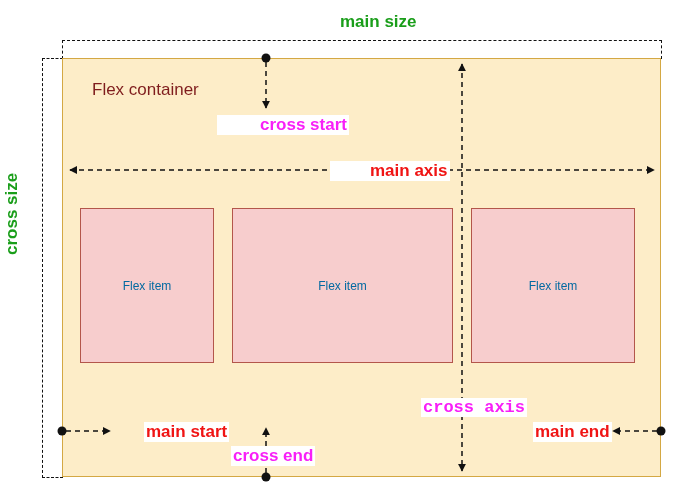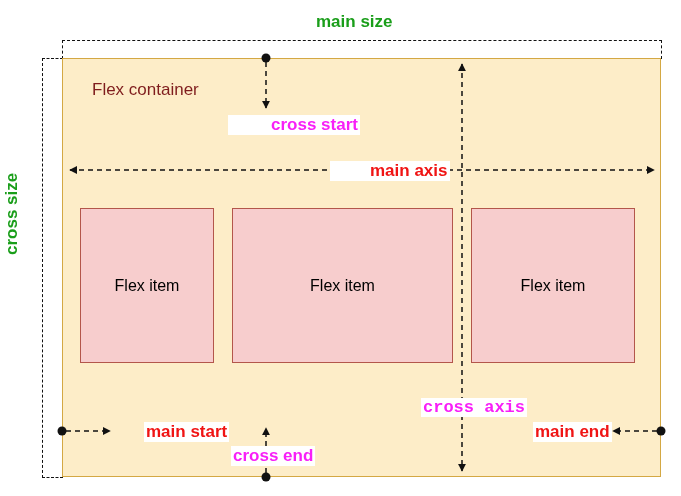--- a/index.html
+++ b/index.html
@@ -42,22 +42,22 @@
     top: 208px;
     height: 155px;
     background: #f7cdcd;
     border: 1px solid #b3564b;
     box-sizing: border-box;
     display: flex;
     align-items: center;
     justify-content: center;
   }
   .flex-item span {
-    font-size: 16px;
-    color: #000000;
+    font-size: 12px;
+    color: #0369a1;
     white-space: nowrap;
   }
   .item-1 { left: 80px;  width: 134px; }
   .item-2 { left: 232px; width: 221px; }
   .item-3 { left: 471px; width: 164px; }
 
   
   .h-dash {
     position: absolute;
     height: 0;
@@ -82,30 +82,30 @@
   
   .lbl {
     position: absolute;
     white-space: nowrap;
     font-size: 17px;
   }
   .lbl-green { color: #1a9e1a; font-weight: bold; }
   .lbl-red   { color: #f01414; font-weight: bold; background: #ffffff; padding: 0 2px; }
   .lbl-pink  { color: #f81ff8; font-weight: bold; background: #ffffff; padding: 0 2px; }
 
-  .lbl-main-size  { left: 316px; top: 12px; }
+  .lbl-main-size  { left: 340px; top: 12px; }
   .lbl-cross-size {
     left: 2px; top: 255px;
     transform: rotate(-90deg);
     transform-origin: left top;
   }
   .lbl-main-axis   { left: 330px; top: 161px; padding-left: 40px; }
   .lbl-main-start  { left: 128px; top: 422px; margin-left: 16px; }
   .lbl-main-end    { left: 533px; top: 422px; }
-  .lbl-cross-start { left: 228px; top: 115px; padding-left: 43px; }
+  .lbl-cross-start { left: 217px; top: 115px; padding-left: 43px; }
   .lbl-cross-end   { left: 231px; top: 398px; margin-top: 48px; }
   .lbl-cross-axis  { left: 421px; top: 398px; font-family: Liberation Mono, monospace; }
 
   
   .overlay {
     position: absolute;
     left: 0; top: 0;
     width: 681px; height: 496px;
     pointer-events: none;
   }

